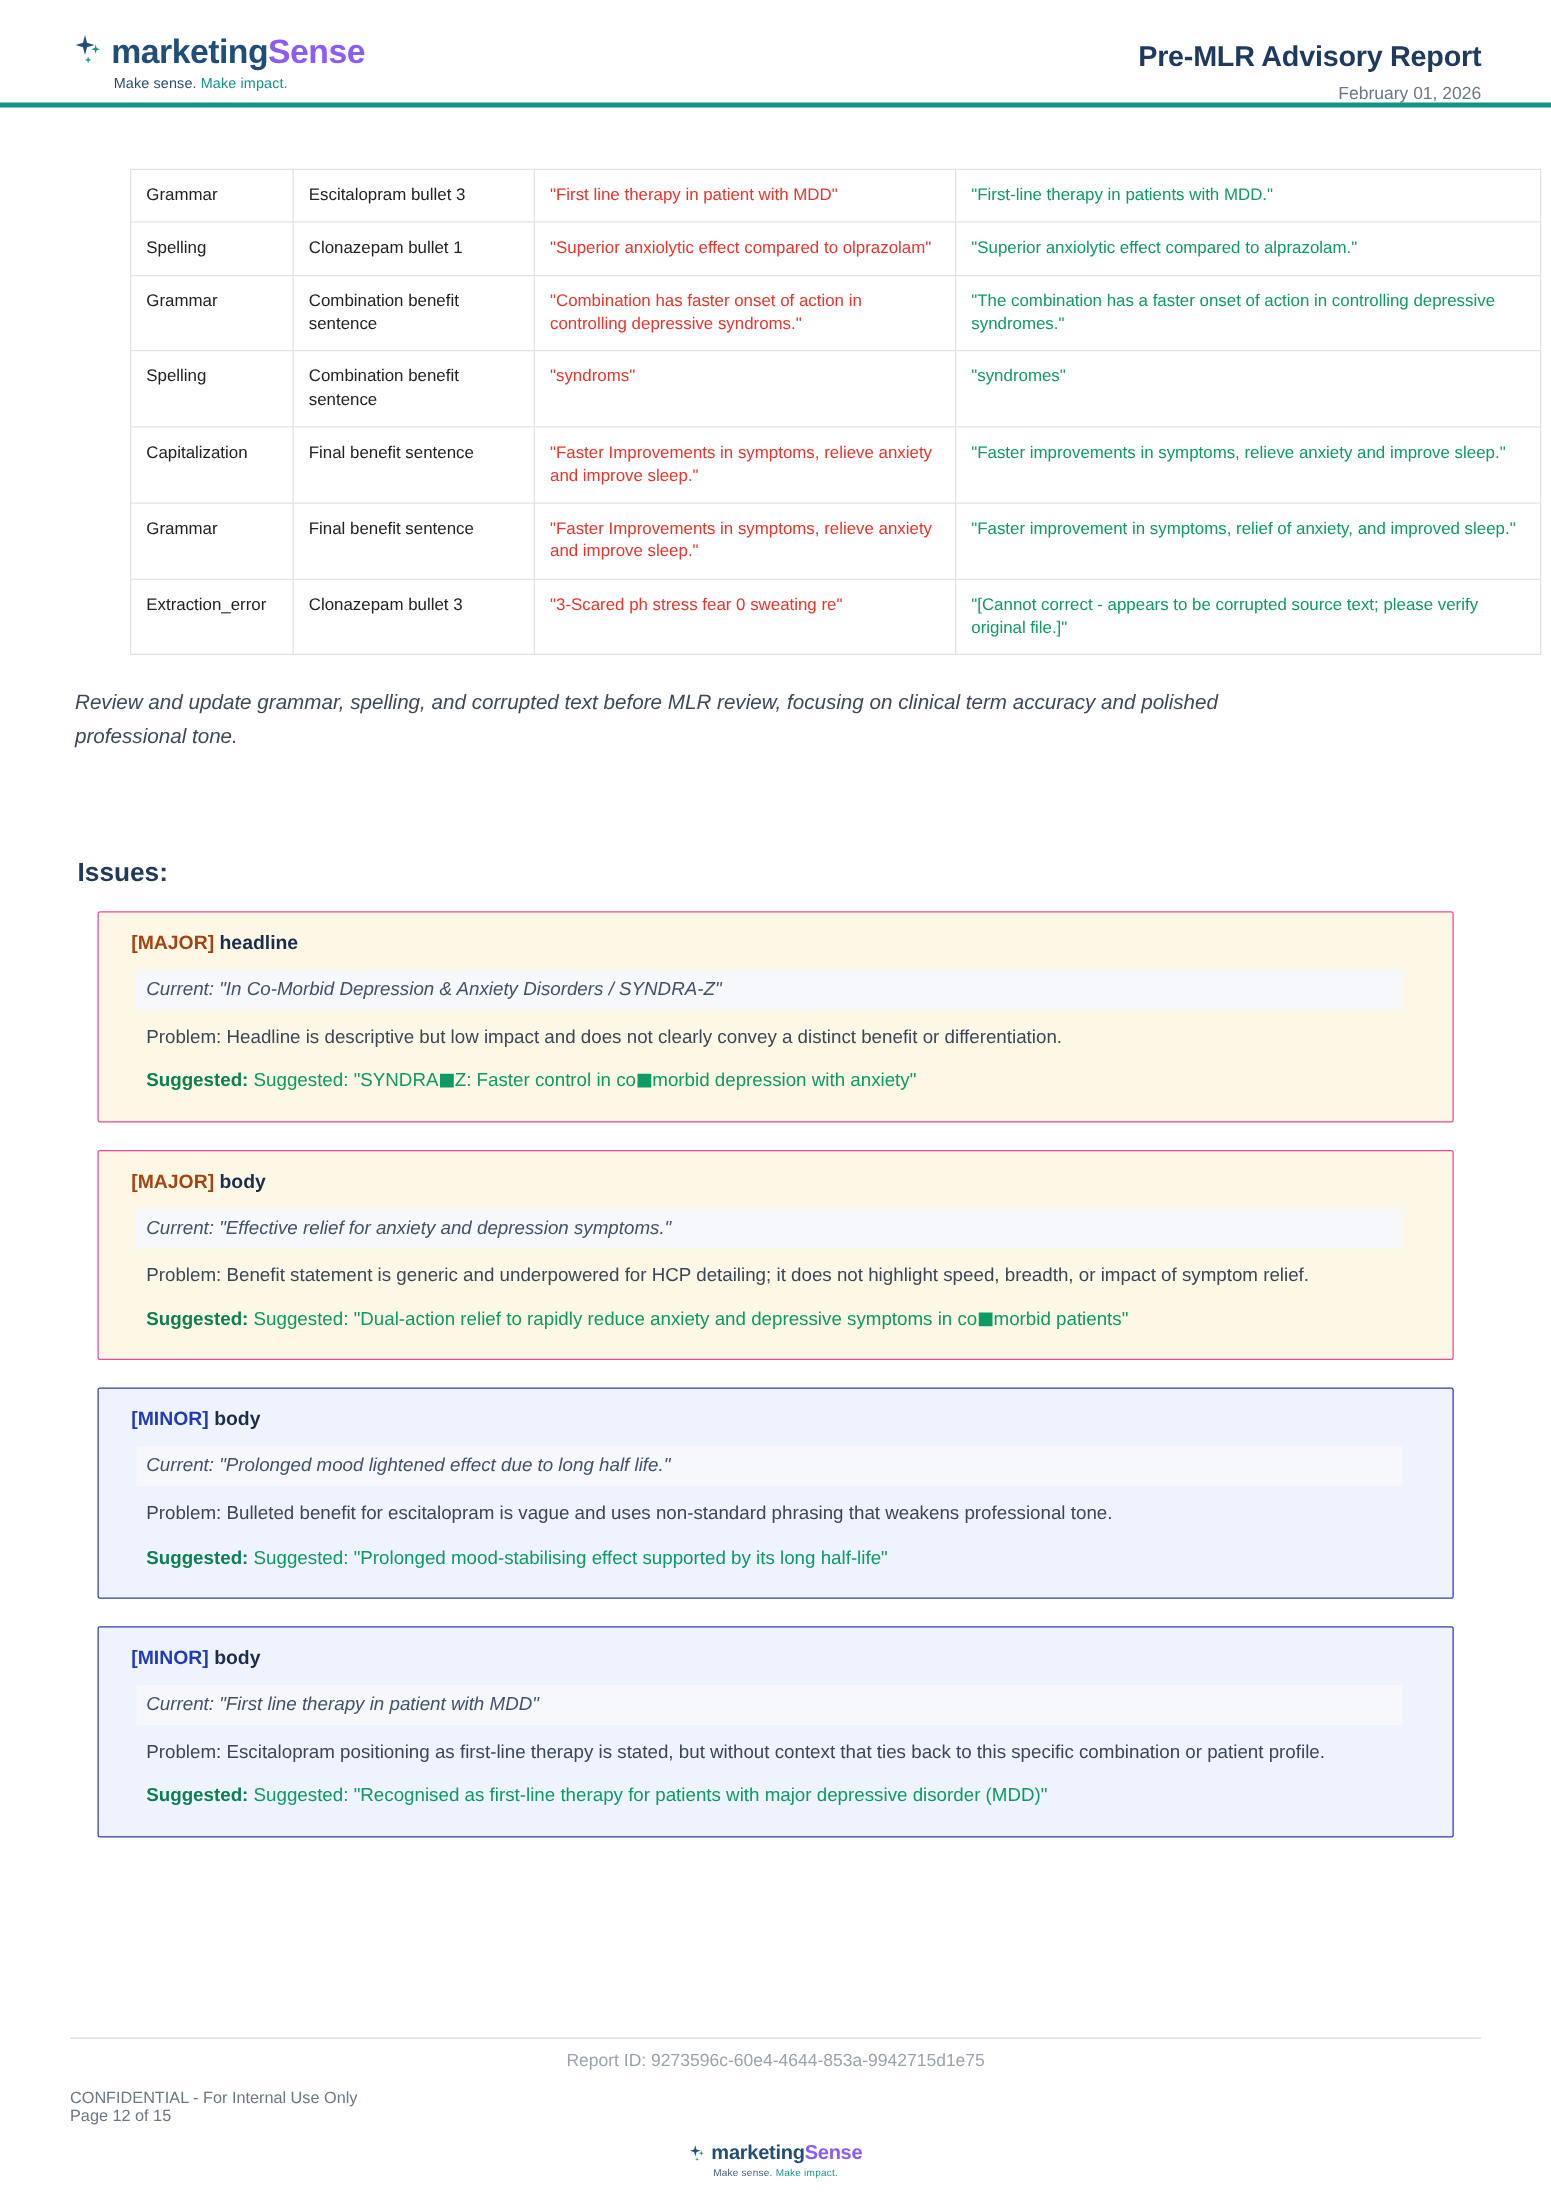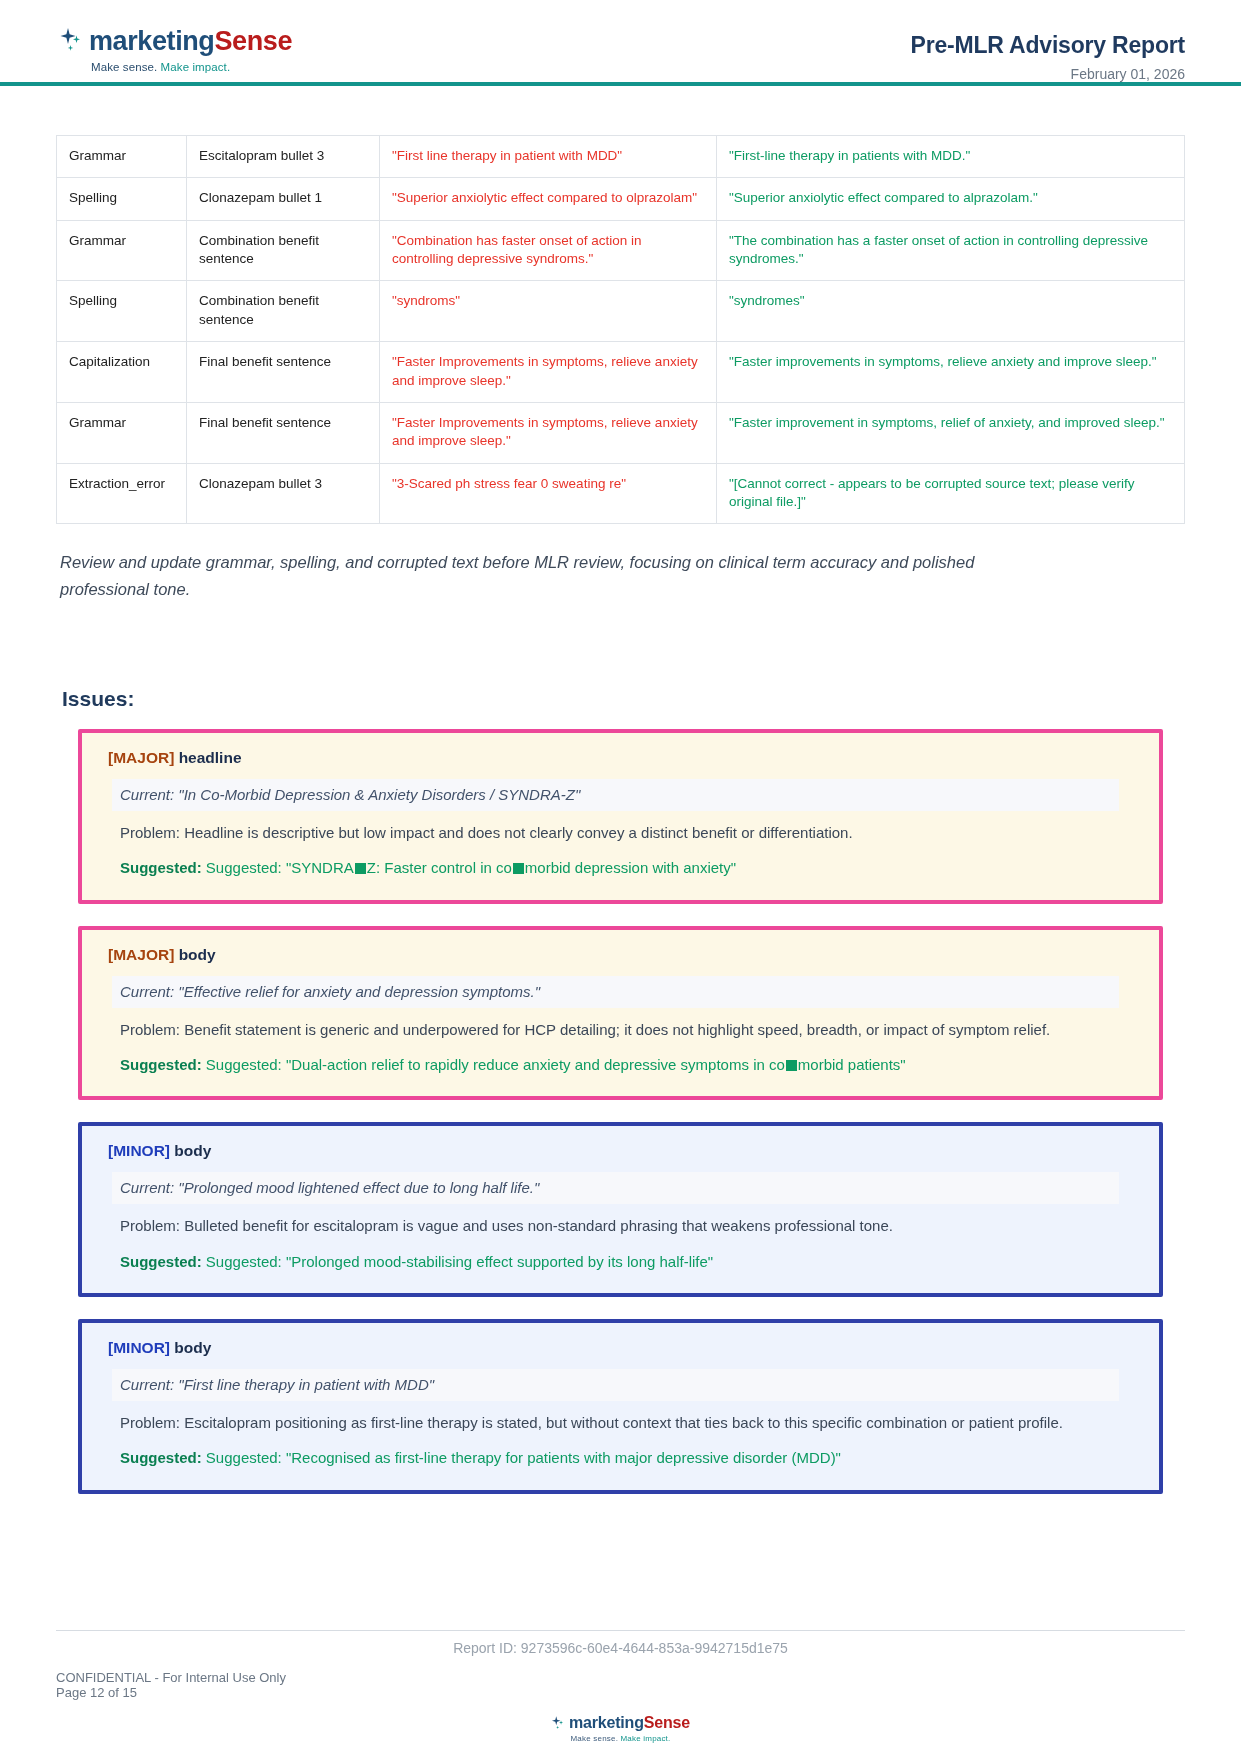--- a/index.html
+++ b/index.html
@@ -47,21 +47,21 @@
     position: relative;
     flex: none;
   }
   .brand-wordmark {
     font-size: 27px;
     font-weight: bold;
     letter-spacing: -0.4px;
     line-height: 1;
   }
   .wm-a { color: #1f4e79; }
-  .wm-b { color: #b91c1c; }
+  .wm-b { color: #8b5cf6; }
   .brand-tagline {
     font-size: 11.5px;
     color: #2a4d6e;
     margin-top: 5px;
     margin-left: 32px;
     letter-spacing: 0.1px;
   }
   .brand-tagline .tg-teal { color: #12948c; }
 
   .header-right {
@@ -90,20 +90,21 @@
     padding: 0 56px;
     box-sizing: border-box;
   }
 
   
   table.issues-table {
     border-collapse: collapse;
     width: 100%;
     margin-top: 37px;
     table-layout: fixed;
+    margin-left: 48px;
   }
   table.issues-table td {
     border: 1px solid #dfe3e8;
     padding: 11px 12px 12px 12px;
     vertical-align: top;
     font-size: 13.5px;
     line-height: 1.36;
     word-wrap: break-word;
     overflow-wrap: break-word;
   }
@@ -127,21 +128,21 @@
   .section-title {
     font-size: 21px;
     font-weight: bold;
     color: #203a5c;
     margin-top: 84px;
     margin-bottom: 18px;
     padding-left: 6px;
   }
 
   .issue-card {
-    border: 4px solid #ec4899;
+    border: 1px solid #ec4899;
     background: #fdf8e6;
     border-radius: 2px;
     padding: 16px 22px 20px 22px;
     margin: 0 22px 22px 22px;
     box-sizing: border-box;
   }
   .issue-card.minor {
     border-color: #2f3fa8;
     background: #eef3fd;
   }

